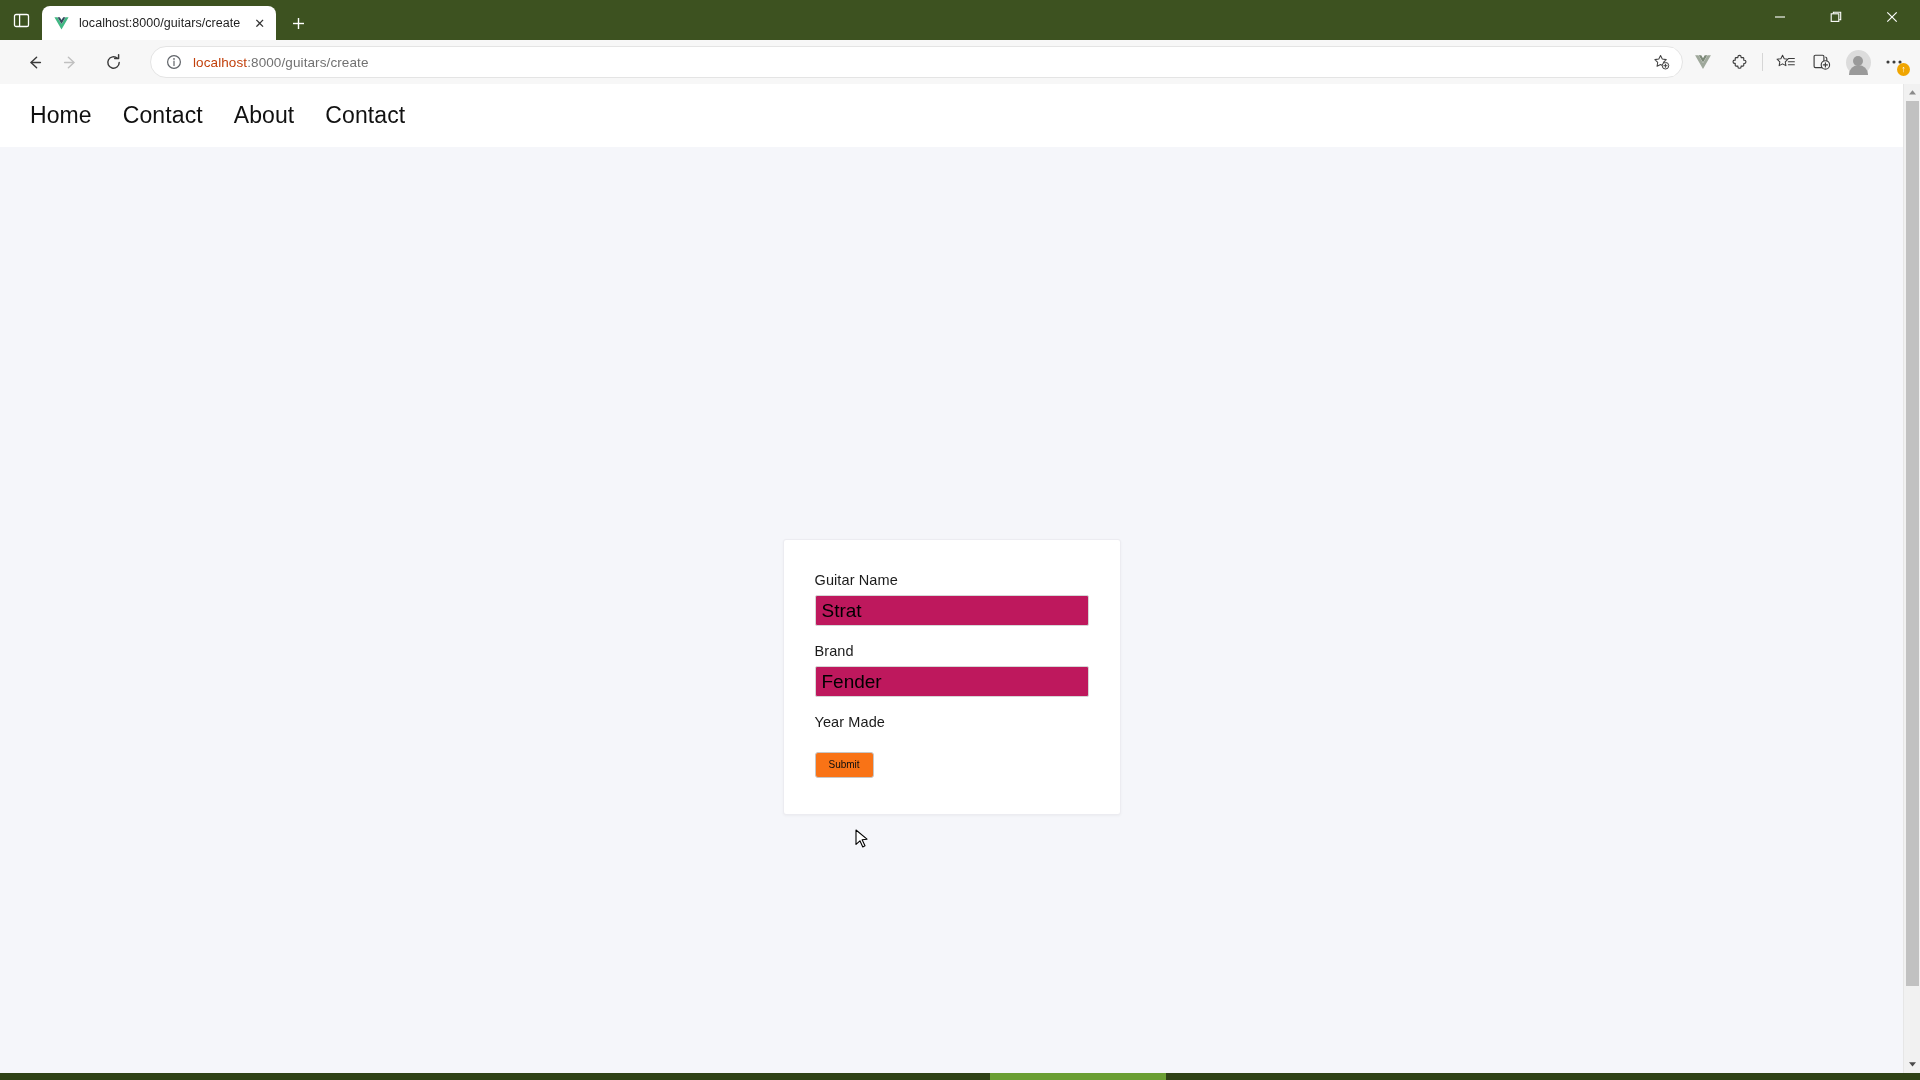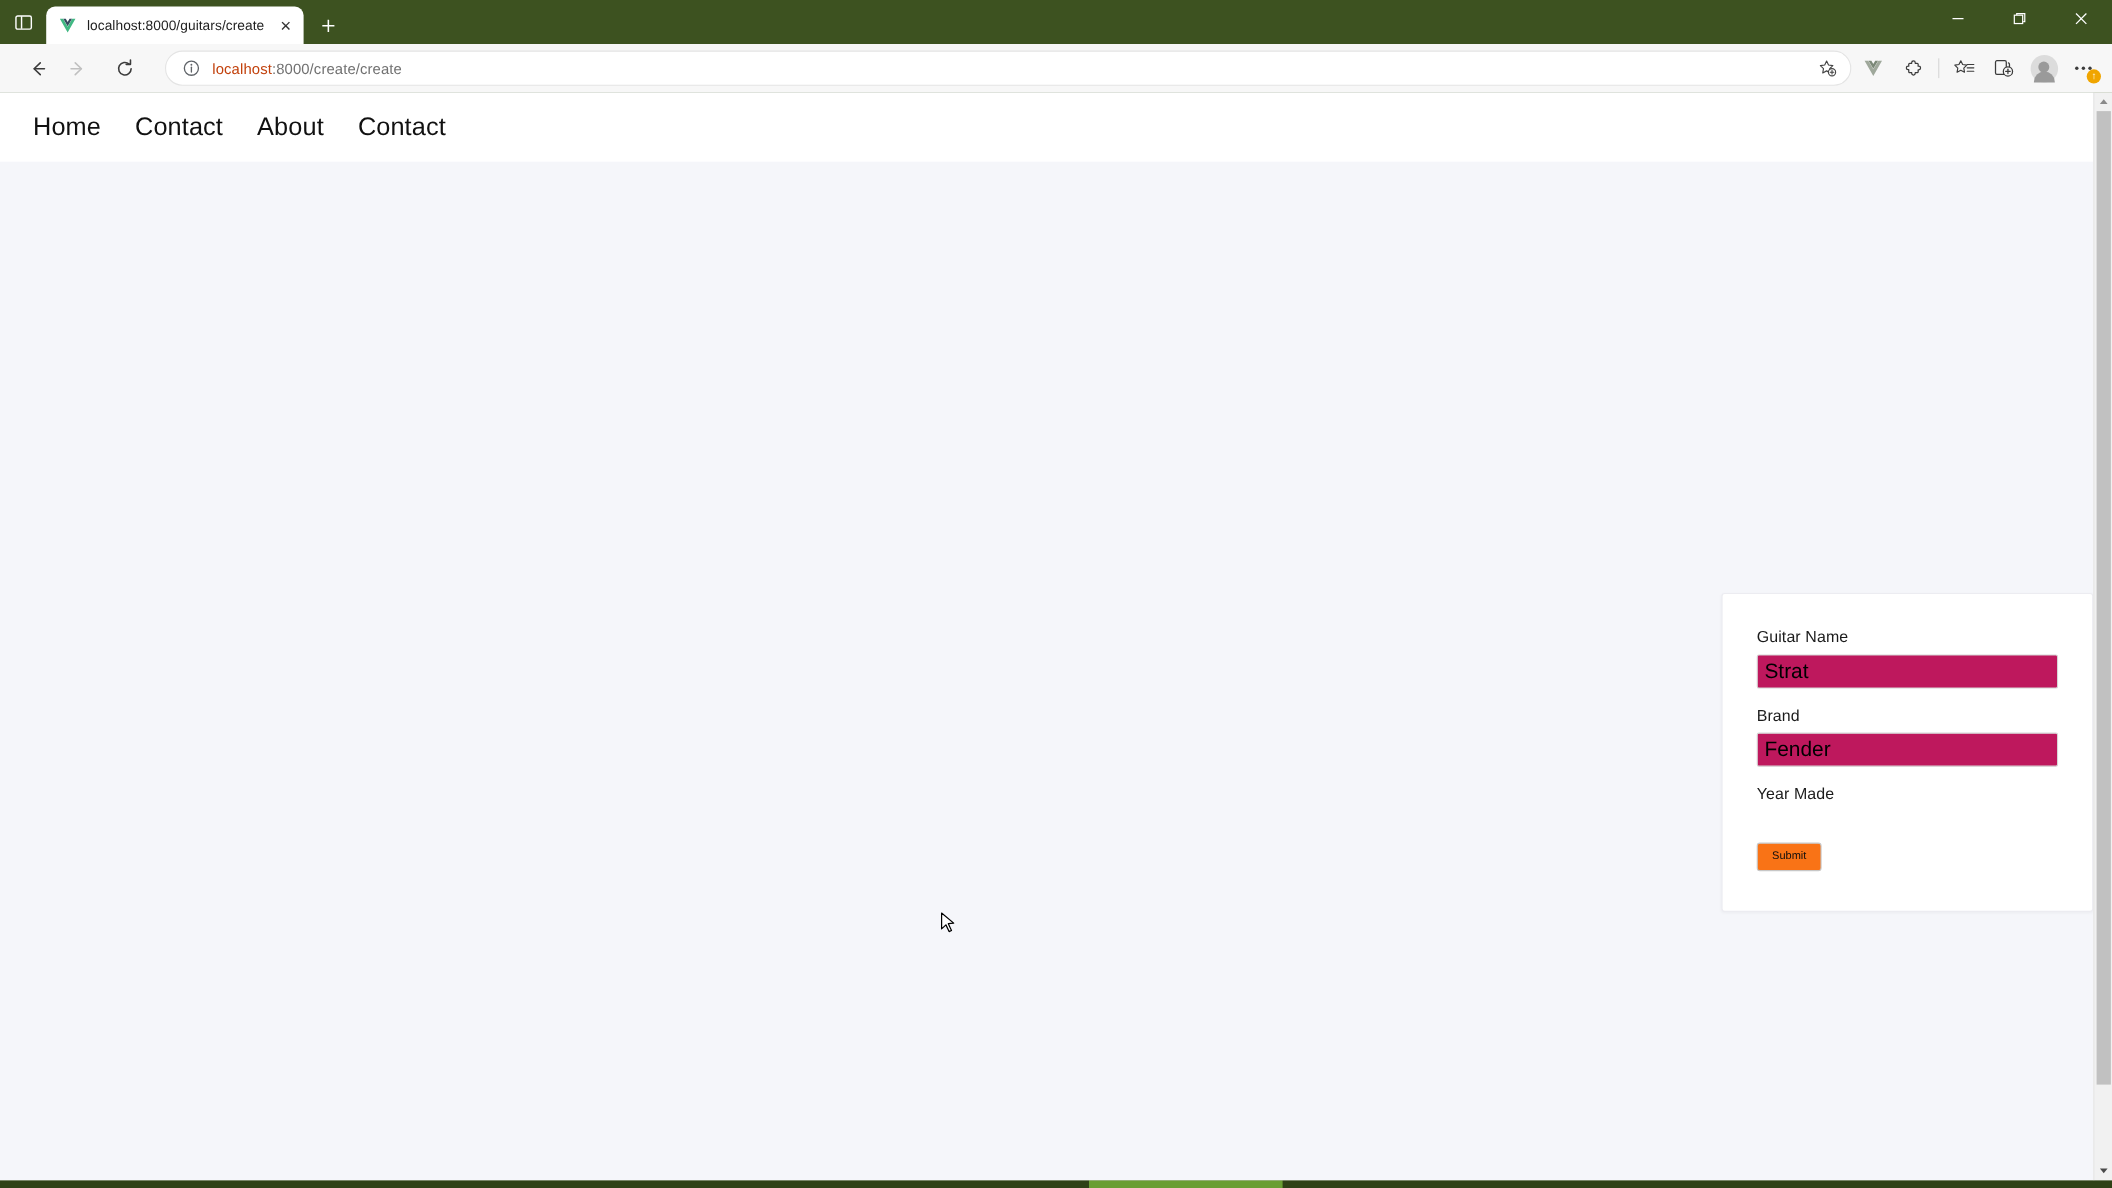--- a/index.html
+++ b/index.html
@@ -218,33 +218,33 @@
   .site-nav a {
     font-size: 23px;
     color: #111111;
     text-decoration: none;
     letter-spacing: .1px;
   }
 
   
   .card-wrap {
     display: flex;
-    justify-content: flex-end;
+    justify-content: center;
     padding-top: 392px;
   }
   .card {
     width: 338px;
     background: #ffffff;
     border: 1px solid #ececf1;
     border-radius: 3px;
     box-shadow: 0 1px 3px rgba(0,0,0,.045);
     padding: 32px 31px 36px 31px;
   }
   .field { margin-bottom: 17px; }
-  .field:last-of-type { margin-bottom: 36px; }
+  .field:last-of-type { margin-bottom: 22px; }
   .field label {
     display: block;
     font-size: 14.5px;
     color: #1b1b1b;
     margin-bottom: 7px;
     letter-spacing: .1px;
   }
   .field input {
     width: 100%;
     height: 31px;
@@ -398,21 +398,21 @@
     </div>
 
     <div class="urlbar">
       <span class="url-info">
         <svg width="16" height="16" viewBox="0 0 16 16" fill="none">
           <circle cx="8" cy="8" r="6.4" stroke="#5f6368" stroke-width="1.2"></circle>
           <circle cx="8" cy="4.9" r=".85" fill="#5f6368"></circle>
           <line x1="8" y1="7.1" x2="8" y2="11.5" stroke="#5f6368" stroke-width="1.2" stroke-linecap="round"></line>
         </svg>
       </span>
-      <span class="url-text"><span class="host">localhost</span><span>:8000/create/create</span></span>
+      <span class="url-text"><span class="host">localhost</span><span>:8000/guitars/create</span></span>
       <span class="url-fav">
         <svg width="17" height="17" viewBox="0 0 18 18" fill="none">
           <path d="M8 1.6l1.85 3.75 4.15.6-3 2.93.71 4.12L8 11.05 4.29 13l.71-4.12-3-2.93 4.15-.6z" stroke="#444" stroke-width="1.1" stroke-linejoin="round"></path>
           <circle cx="13.2" cy="12.4" r="3.5" fill="#f7f7f7" stroke="#444" stroke-width="1.05"></circle>
           <line x1="13.2" y1="10.7" x2="13.2" y2="14.1" stroke="#444" stroke-width="1.05" stroke-linecap="round"></line>
           <line x1="11.5" y1="12.4" x2="14.9" y2="12.4" stroke="#444" stroke-width="1.05" stroke-linecap="round"></line>
         </svg>
       </span>
     </div>
 

